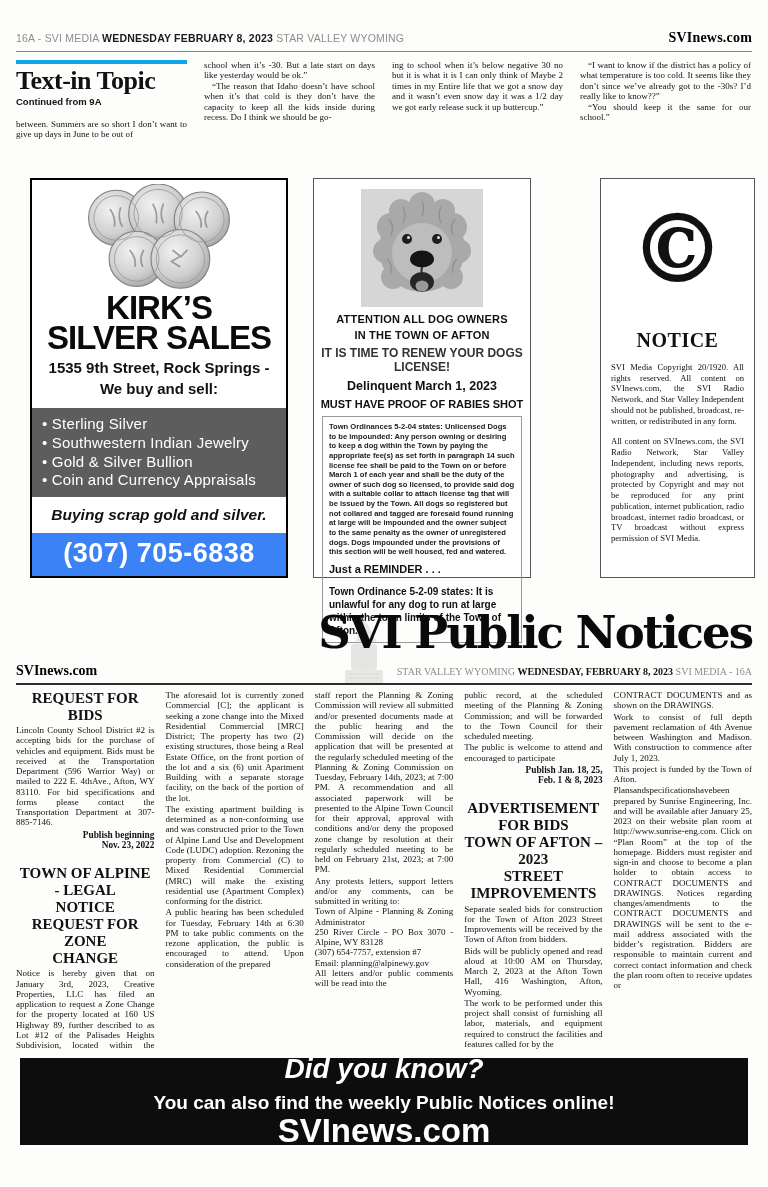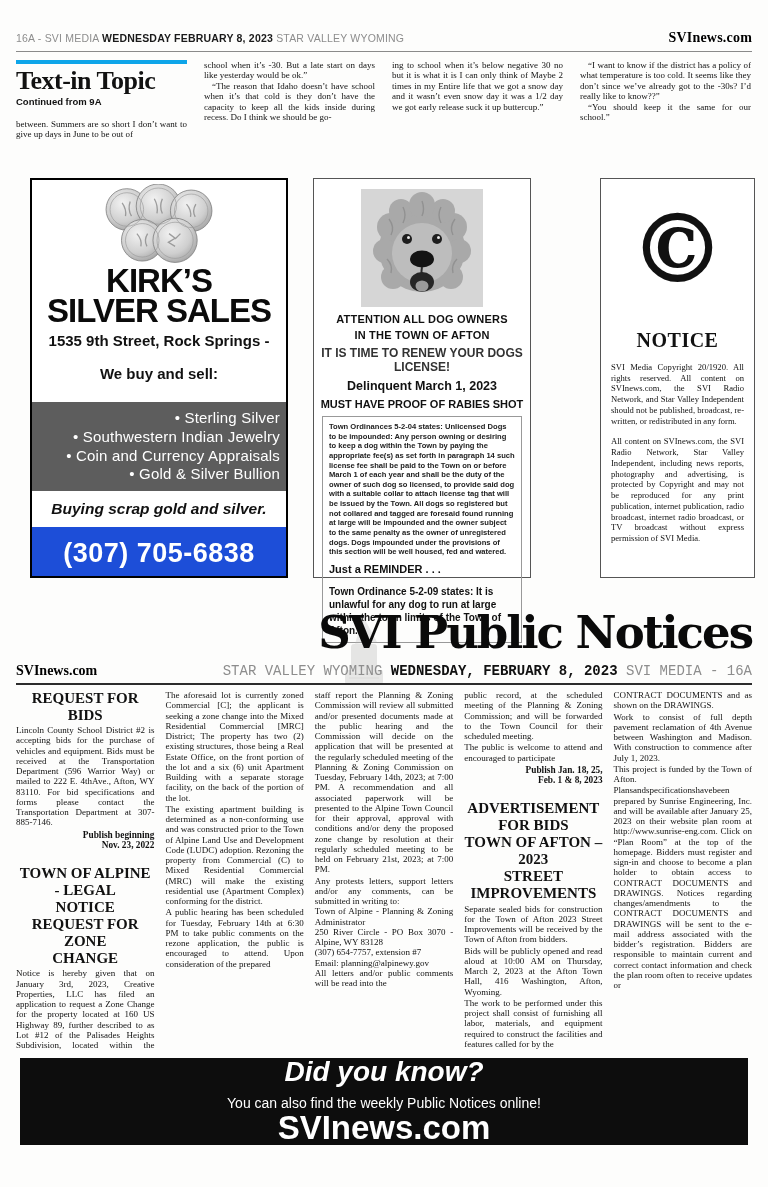--- a/index.html
+++ b/index.html
@@ -24,63 +24,63 @@
   .art-cont{ font-family:"Liberation Sans", sans-serif; font-weight:700; font-size:9.5px; margin-top:2px; margin-bottom:12px;}
   .article p{ margin:0; }
   .article p.indent{ text-indent:8px; }
   
   .ad{ position:absolute; top:178px; height:400px; background:#fff; }
   .ad-kirk{ left:30px; width:258px; border:2px solid #000; display:flex; flex-direction:column; align-items:center;
     font-family:"Liberation Sans", sans-serif; text-align:center;}
   .kirk-coins{ margin-top:4px; }
   .kirk-title{ font-weight:700; font-size:33px; line-height:.92; letter-spacing:-1px; color:#0b0b0b;}
   .kirk-addr{ font-weight:700; font-size:15px; margin-top:5px; line-height:1.15;}
-  .kirk-graybox{ width:100%; background:#5d5d5d; color:#fff; text-align:right;
-    padding:7px 6px 7px 10px; margin-top:20px; font-size:15px; line-height:1.25; letter-spacing:.2px;}
+  .kirk-graybox{ width:100%; background:#5d5d5d; color:#fff; text-align:left;
+    padding:7px 6px 7px 10px; margin-top:11px; font-size:15px; line-height:1.25; letter-spacing:.2px;}
   .kirk-graybox div::before{ content:"• "; }
   .kirk-tag{ font-style:italic; font-weight:700; font-size:15.5px; margin-top:9px;}
-  .kirk-phone{ width:100%; background:#1d4ed8; color:#fff; font-weight:700; font-size:27px;
-    letter-spacing:.5px; padding:11px 0 7px; margin-top:9px;}
+  .kirk-phone{ width:100%; background:#3b82f6; color:#fff; font-weight:700; font-size:27px;
+    letter-spacing:.5px; padding:5px 0 7px; margin-top:9px;}
   .ad-dog{ left:313px; width:218px; border:1px solid #555; font-family:"Liberation Sans", sans-serif; text-align:center;}
   .dog-img{ width:122px; height:118px; margin:10px auto 6px; display:block;}
   .dog-h1{ font-weight:700; font-size:11px; letter-spacing:.2px; margin-top:4px;}
   .dog-sub{ font-weight:700; font-size:12px; color:#333; margin-top:5px;}
   .dog-del{ font-weight:700; font-size:12.5px; margin-top:5px;}
   .dog-rab{ font-weight:700; font-size:11px; margin-top:5px;}
   .dog-box{ margin:6px 8px 0; border:1px solid #999; padding:5px 6px; text-align:left;}
   .dog-ord{ font-weight:700; font-size:7.6px; line-height:1.27; color:#222;}
   .dog-rem{ font-weight:700; font-size:11px; margin-top:6px;}
   .dog-ord2{ font-weight:700; font-size:10px; line-height:1.3; margin-top:10px;}
   .ad-notice{ left:600px; width:155px; border:1px solid #555; text-align:center;}
   .copyright-glyph{ font-size:96px; line-height:1; font-weight:700; margin-top:22px; font-family:"DejaVu Serif", serif;}
   .notice-title{ font-size:20px; font-weight:700; letter-spacing:.5px; margin-top:32px;}
   .notice-p{ font-size:8.6px; line-height:1.25; text-align:justify; margin:10px 10px 0; }
   
   .pn-title{ position:absolute; top:606px; right:16px; font-size:45px; font-weight:700;
     letter-spacing:-2px; color:#0a0a0a; font-family:"DejaVu Serif", serif;}
   .pn-watermark{ position:absolute; left:333px; top:614px; opacity:.35;}
   .pn-bar{ position:absolute; top:663px; left:16px; width:736px; display:flex;
     justify-content:space-between; align-items:baseline; border-bottom:2px solid #2c2c2c; padding-bottom:4px;}
-  .pn-bar-right{ font-family:Liberation Mono, monospace; font-size:14px; color:#8d8d8d;}
+  .pn-bar-right{ font-family:Liberation Serif, serif; font-size:10px; color:#8d8d8d;}
   .pn-bar-right b{ color:#111; }
   
   .notices{ position:absolute; top:690px; left:16px; width:736px; height:360px;
     display:flex; gap:11px; overflow:hidden;}
   .ncol{ width:138.4px; font-size:9px; line-height:1.14; }
   .n-h{ font-weight:700; text-align:center; font-size:15px; white-space:pre-line; margin:0 0 1px;}
   .n-h.gap{ margin-top:14px; }
   .n-p{ text-align:justify; margin:0; }
   .n-p.sp{ margin-top:1px; }
   .n-pub{ font-weight:700; text-align:right; white-space:pre-line; font-size:9.3px; margin:2px 0 0;}
   
   .banner{ position:absolute; top:1058px; left:20px; width:728px; height:87px; background:#0d0d0d;
     color:#fff; display:flex; flex-direction:column; align-items:center; justify-content:center;
     font-family:"Liberation Sans", sans-serif; text-align:center;}
   .banner-l1{ font-style:italic; font-weight:700; font-size:28px; line-height:1.05;}
-  .banner-l2{ font-weight:400; font-size:14px; margin-top:9px;}
+  .banner-l2{ font-weight:700; font-size:19px; margin-top:9px;}
   .banner-l3{ font-weight:700; font-size:33px; line-height:1.05;}
 </style>
 </head>
 <body>
 
 <div class="page">
 
   <div class="top-header">
     <span>
       <span>16A - SVI MEDIA </span><b>WEDNESDAY FEBRUARY 8, 2023</b><span> STAR VALLEY WYOMING</span>
@@ -136,26 +136,26 @@
         <path d="M50 28 q7 10 5 20 M62 26 q-4 12 2 22"></path>
         <path d="M98 22 q6 11 4 22 M110 22 q-5 12 0 22"></path>
         <path d="M146 30 q8 9 6 19 M160 30 q-6 10 -1 19"></path>
         <path d="M72 74 q8 9 6 19 M88 74 q-6 10 -1 19"></path>
         <path d="M120 74 l9 7 l-10 6 l10 6 M137 74 l-8 8"></path>
       </g>
     </svg>
     <div class="kirk-title">KIRK’S</div>
     <div class="kirk-title">SILVER SALES</div>
     <div class="kirk-addr">1535 9th Street, Rock Springs -</div>
-    <div class="kirk-addr" style="margin-top:16px">We buy and sell:</div>
+    <div class="kirk-addr" style="margin-top:4px">We buy and sell:</div>
     <div class="kirk-graybox">
       <div>Sterling Silver</div>
       <div>Southwestern Indian Jewelry</div>
+      <div>Gold &amp; Silver Bullion</div>
       <div>Coin and Currency Appraisals</div>
-      <div>Gold &amp; Silver Bullion</div>
     </div>
     <div class="kirk-tag">Buying scrap gold and silver.</div>
     <div class="kirk-phone">(307) 705-6838</div>
   </div>
 
   <div class="ad ad-dog">
     <svg class="dog-img" viewBox="0 0 122 118">
       <rect width="122" height="118" fill="#d6d6d6"></rect>
       <g fill="#a9a9a9">
         <circle cx="61" cy="60" r="43"></circle>

